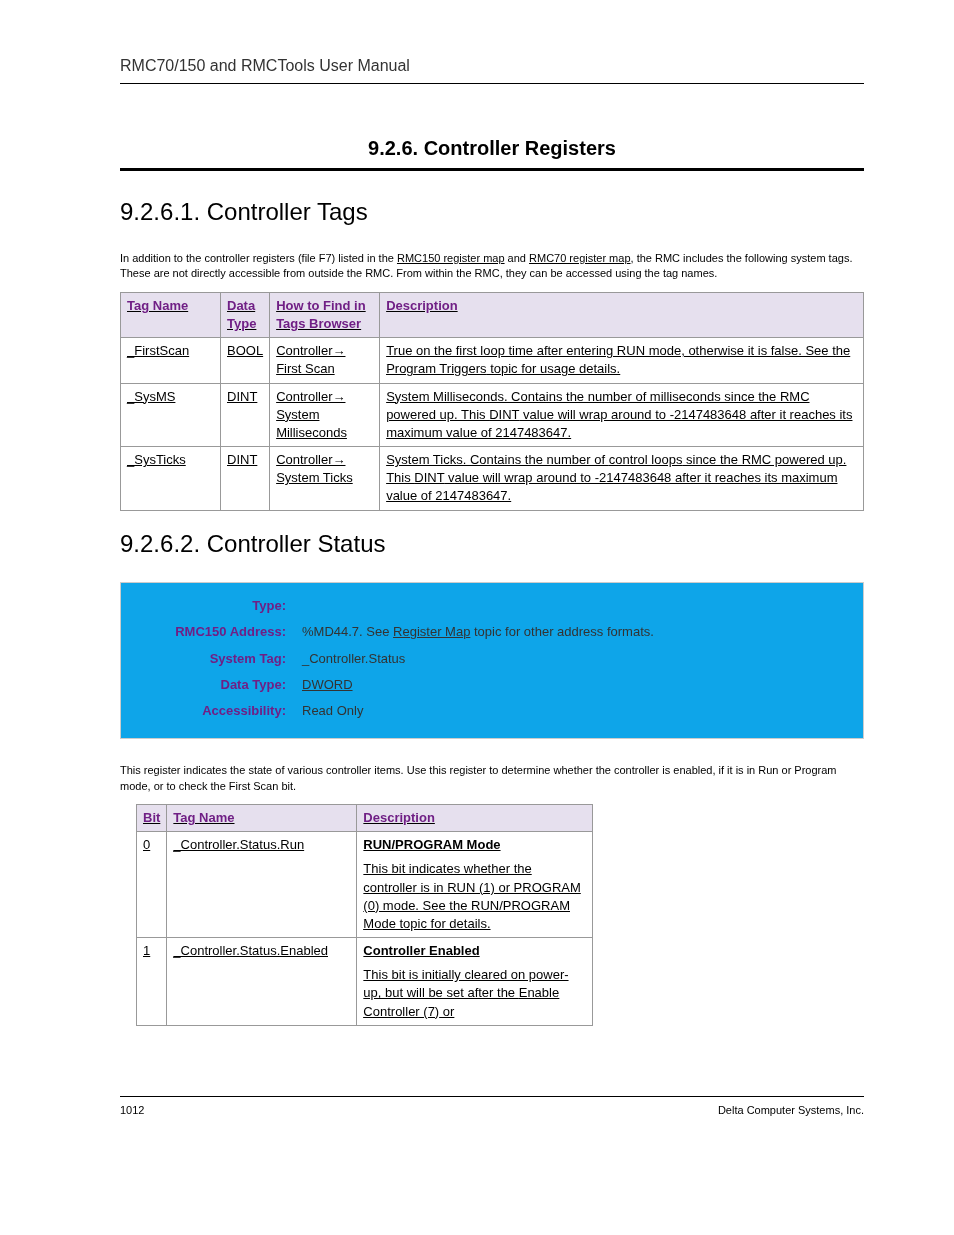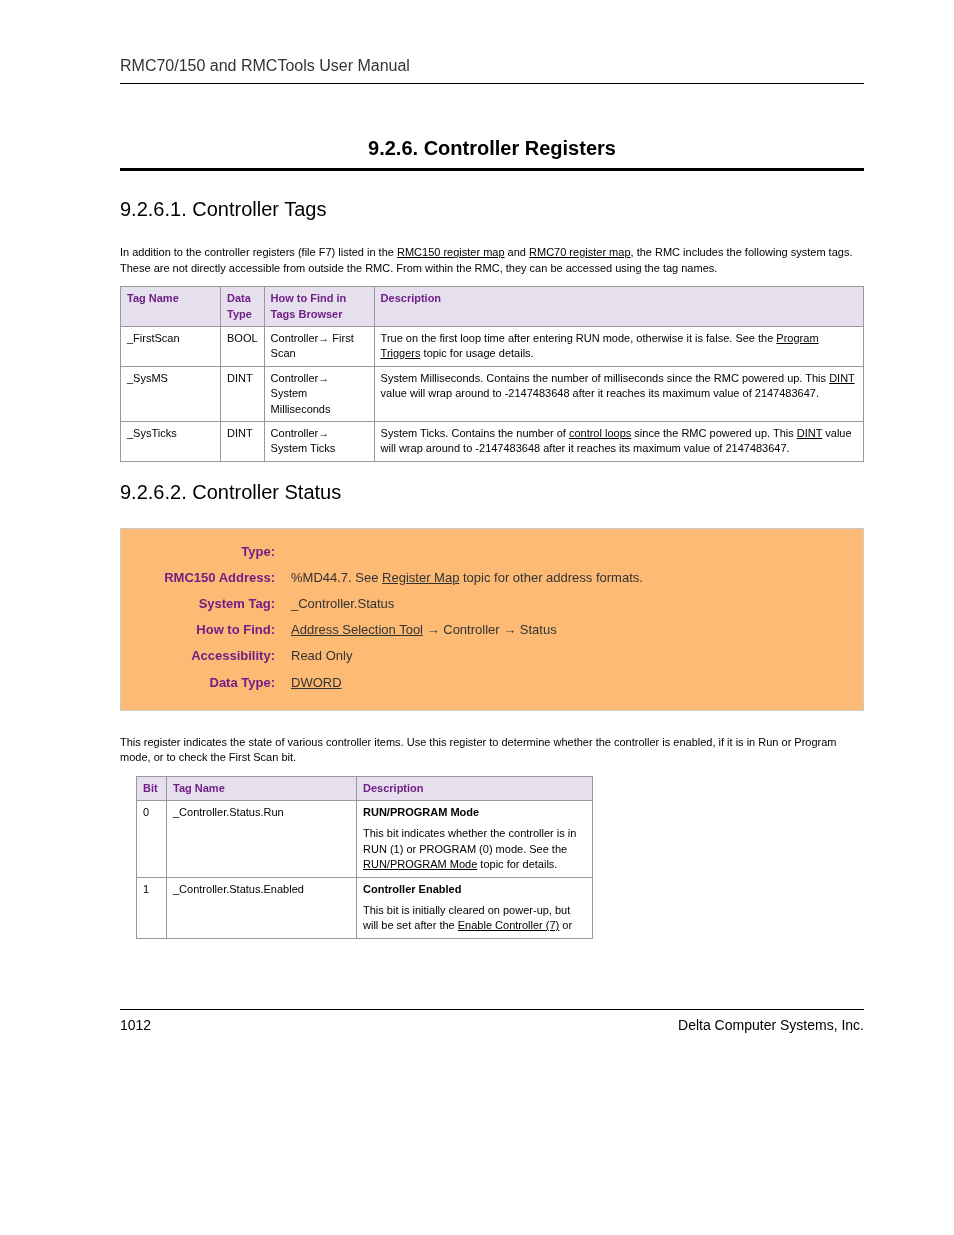--- a/index.html
+++ b/index.html
@@ -25,51 +25,52 @@
     font-weight: bold;
     margin-bottom: 6px;
     text-align: center;
   }
   .thick-rule {
     border: none;
     border-top: 3px solid #000;
     margin-bottom: 24px;
   }
   h2.subsection {
-    font-size: 20px;
+    font-size: 24px;
     font-weight: normal;
     margin-bottom: 22px;
     margin-top: 16px;
   }
   p.intro {
     font-size: 11px;
     margin-bottom: 10px;
   }
   .ul { text-decoration: underline; }
   table {
     border-collapse: collapse;
     width: 100%;
-    font-size: 11px;
+    font-size: 13px;
     margin-bottom: 8px;
+    text-decoration: underline;
   }
   th, td {
     border: 1px solid #999;
     padding: 4px 6px;
     text-align: left;
     vertical-align: top;
   }
   th {
     background: #e6e0ee;
     color: #701f85;
     font-weight: bold;
   }
   .info-box {
     border: 1px solid #ccc;
-    background: #fdba74;
-    padding: 10px 16px 14px 4px;
+    background: #0ea5e9;
+    padding: 10px 16px 14px 15px;
     margin-bottom: 24px;
   }
   .info-row {
     display: flex;
     gap: 16px;
     padding: 4px 0;
   }
   .info-label {
     width: 150px;
     text-align: right;
@@ -80,21 +81,21 @@
   .info-value {
     color: #333;
     flex: 1;
   }
   .footer {
     display: flex;
     justify-content: space-between;
     border-top: 1px solid #000;
     padding-top: 6px;
     margin-top: 70px;
-    font-size: 14px;
+    font-size: 11px;
     align-items: flex-end;
   }
   .subp {
     margin-top: 6px;
   }
   .tbl2 { width: auto; margin-left: 16px; }
   .tbl2 td:nth-child(1){ width:30px;}
   .tbl2 td:nth-child(2){ width:190px;}
   .tbl2 td:nth-child(3){ width:236px;}
 </style>
@@ -151,30 +152,26 @@
   </div>
   <div class="info-row">
     <div class="info-label">RMC150 Address:</div>
     <div class="info-value"><span>%MD44.7. See </span><span class="ul">Register Map</span><span> topic for other address formats.</span></div>
   </div>
   <div class="info-row">
     <div class="info-label">System Tag:</div>
     <div class="info-value">_Controller.Status</div>
   </div>
   <div class="info-row">
-    <div class="info-label">How to Find:</div>
-    <div class="info-value"><span class="ul">Address Selection Tool</span><span> → Controller → Status</span></div>
+    <div class="info-label">Data Type:</div>
+    <div class="info-value"><span class="ul">DWORD</span></div>
   </div>
   <div class="info-row">
     <div class="info-label">Accessibility:</div>
     <div class="info-value">Read Only</div>
-  </div>
-  <div class="info-row">
-    <div class="info-label">Data Type:</div>
-    <div class="info-value"><span class="ul">DWORD</span></div>
   </div>
 </div>
 
 <p class="intro">This register indicates the state of various controller items. Use this register to determine whether the controller is enabled, if it is in Run or Program mode, or to check the First Scan bit.</p>
 
 <table class="tbl2">
   <thead>
     <tr>
       <th>Bit</th>
       <th>Tag Name</th>

